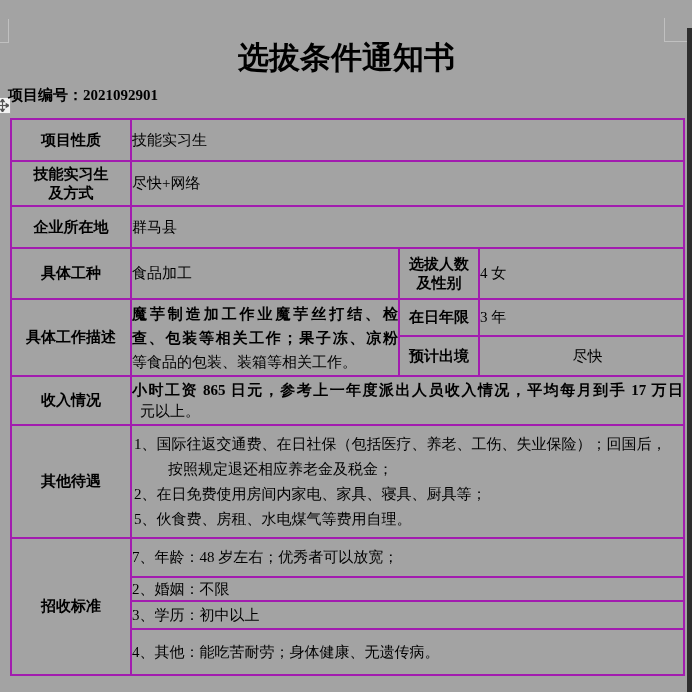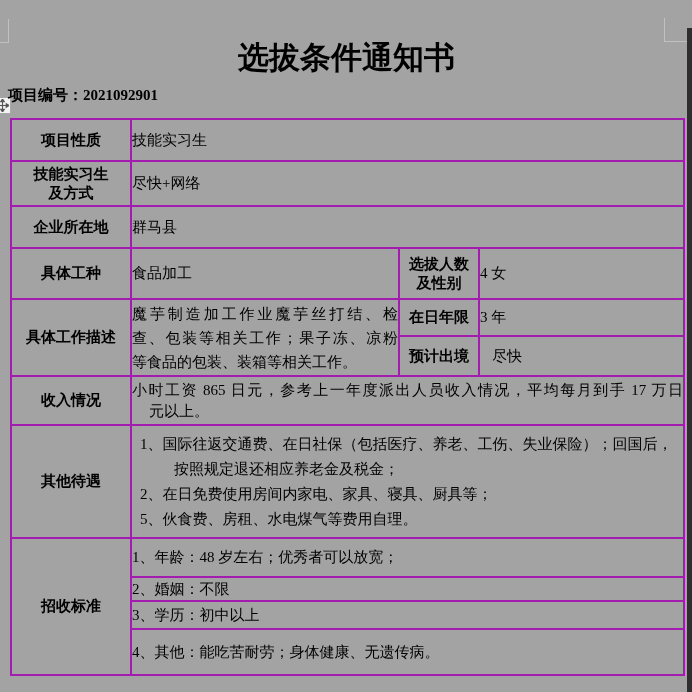--- a/index.html
+++ b/index.html
@@ -32,26 +32,26 @@
   .projno { position:absolute; top:86px; left:8px; font-size:15px; font-weight:bold; }
 
   
   table.doc {
     position:absolute; top:118px; left:10px; width:673px;
     border-collapse:collapse; table-layout:fixed;
   }
   table.doc td { border:2px solid #a21caf; font-size:15px; padding:0; overflow:hidden; }
   td.lbl { font-weight:bold; text-align:center; vertical-align:middle; line-height:19px; }
   td.val { text-align:left; vertical-align:middle; padding:2px 4px 2px 6px; line-height:21px; }
-  td.val.more-pad { padding-left:12px; }
+  td.val.more-pad { padding-left:12px;text-align:center; }
   .desc-line { line-height:24px; }
-  .just { text-align:justify; text-align-last:justify; }
+  .just { text-align:justify; text-align-last:justify;font-weight:bold; }
   .income-line { line-height:21px; }
-  .income-cont { margin-left:17px; }
-  .benefit-line { line-height:25px; padding-left:8px; }
+  .income-cont { margin-left:8px; }
+  .benefit-line { line-height:25px; padding-left:2px; }
   .benefit-cont { margin-left:34px; }
 </style>
 </head>
 <body>
 
 <div class="page">
 
   <div class="mark tl-v"></div>
   <div class="mark tl-h"></div>
   <div class="mark tr-v"></div>
@@ -144,21 +144,21 @@
       <td class="val" colspan="3">
         <div class="benefit-line">1、国际往返交通费、在日社保（包括医疗、养老、工伤、失业保险）；回国后，</div>
         <div class="benefit-line benefit-cont">按照规定退还相应养老金及税金；</div>
         <div class="benefit-line">2、在日免费使用房间内家电、家具、寝具、厨具等；</div>
         <div class="benefit-line">5、伙食费、房租、水电煤气等费用自理。</div>
       </td>
     </tr>
 
     <tr style="height:39px">
       <td class="lbl" rowspan="4">招收标准</td>
-      <td class="val" colspan="3">1、年龄：48 岁左右；优秀者可以放宽；</td>
+      <td class="val" colspan="3">7、年龄：48 岁左右；优秀者可以放宽；</td>
     </tr>
     <tr style="height:24px">
       <td class="val" colspan="3">2、婚姻：不限</td>
     </tr>
     <tr style="height:28px">
       <td class="val" colspan="3">3、学历：初中以上</td>
     </tr>
     <tr style="height:46px">
       <td class="val" colspan="3">4、其他：能吃苦耐劳；身体健康、无遗传病。</td>
     </tr>

